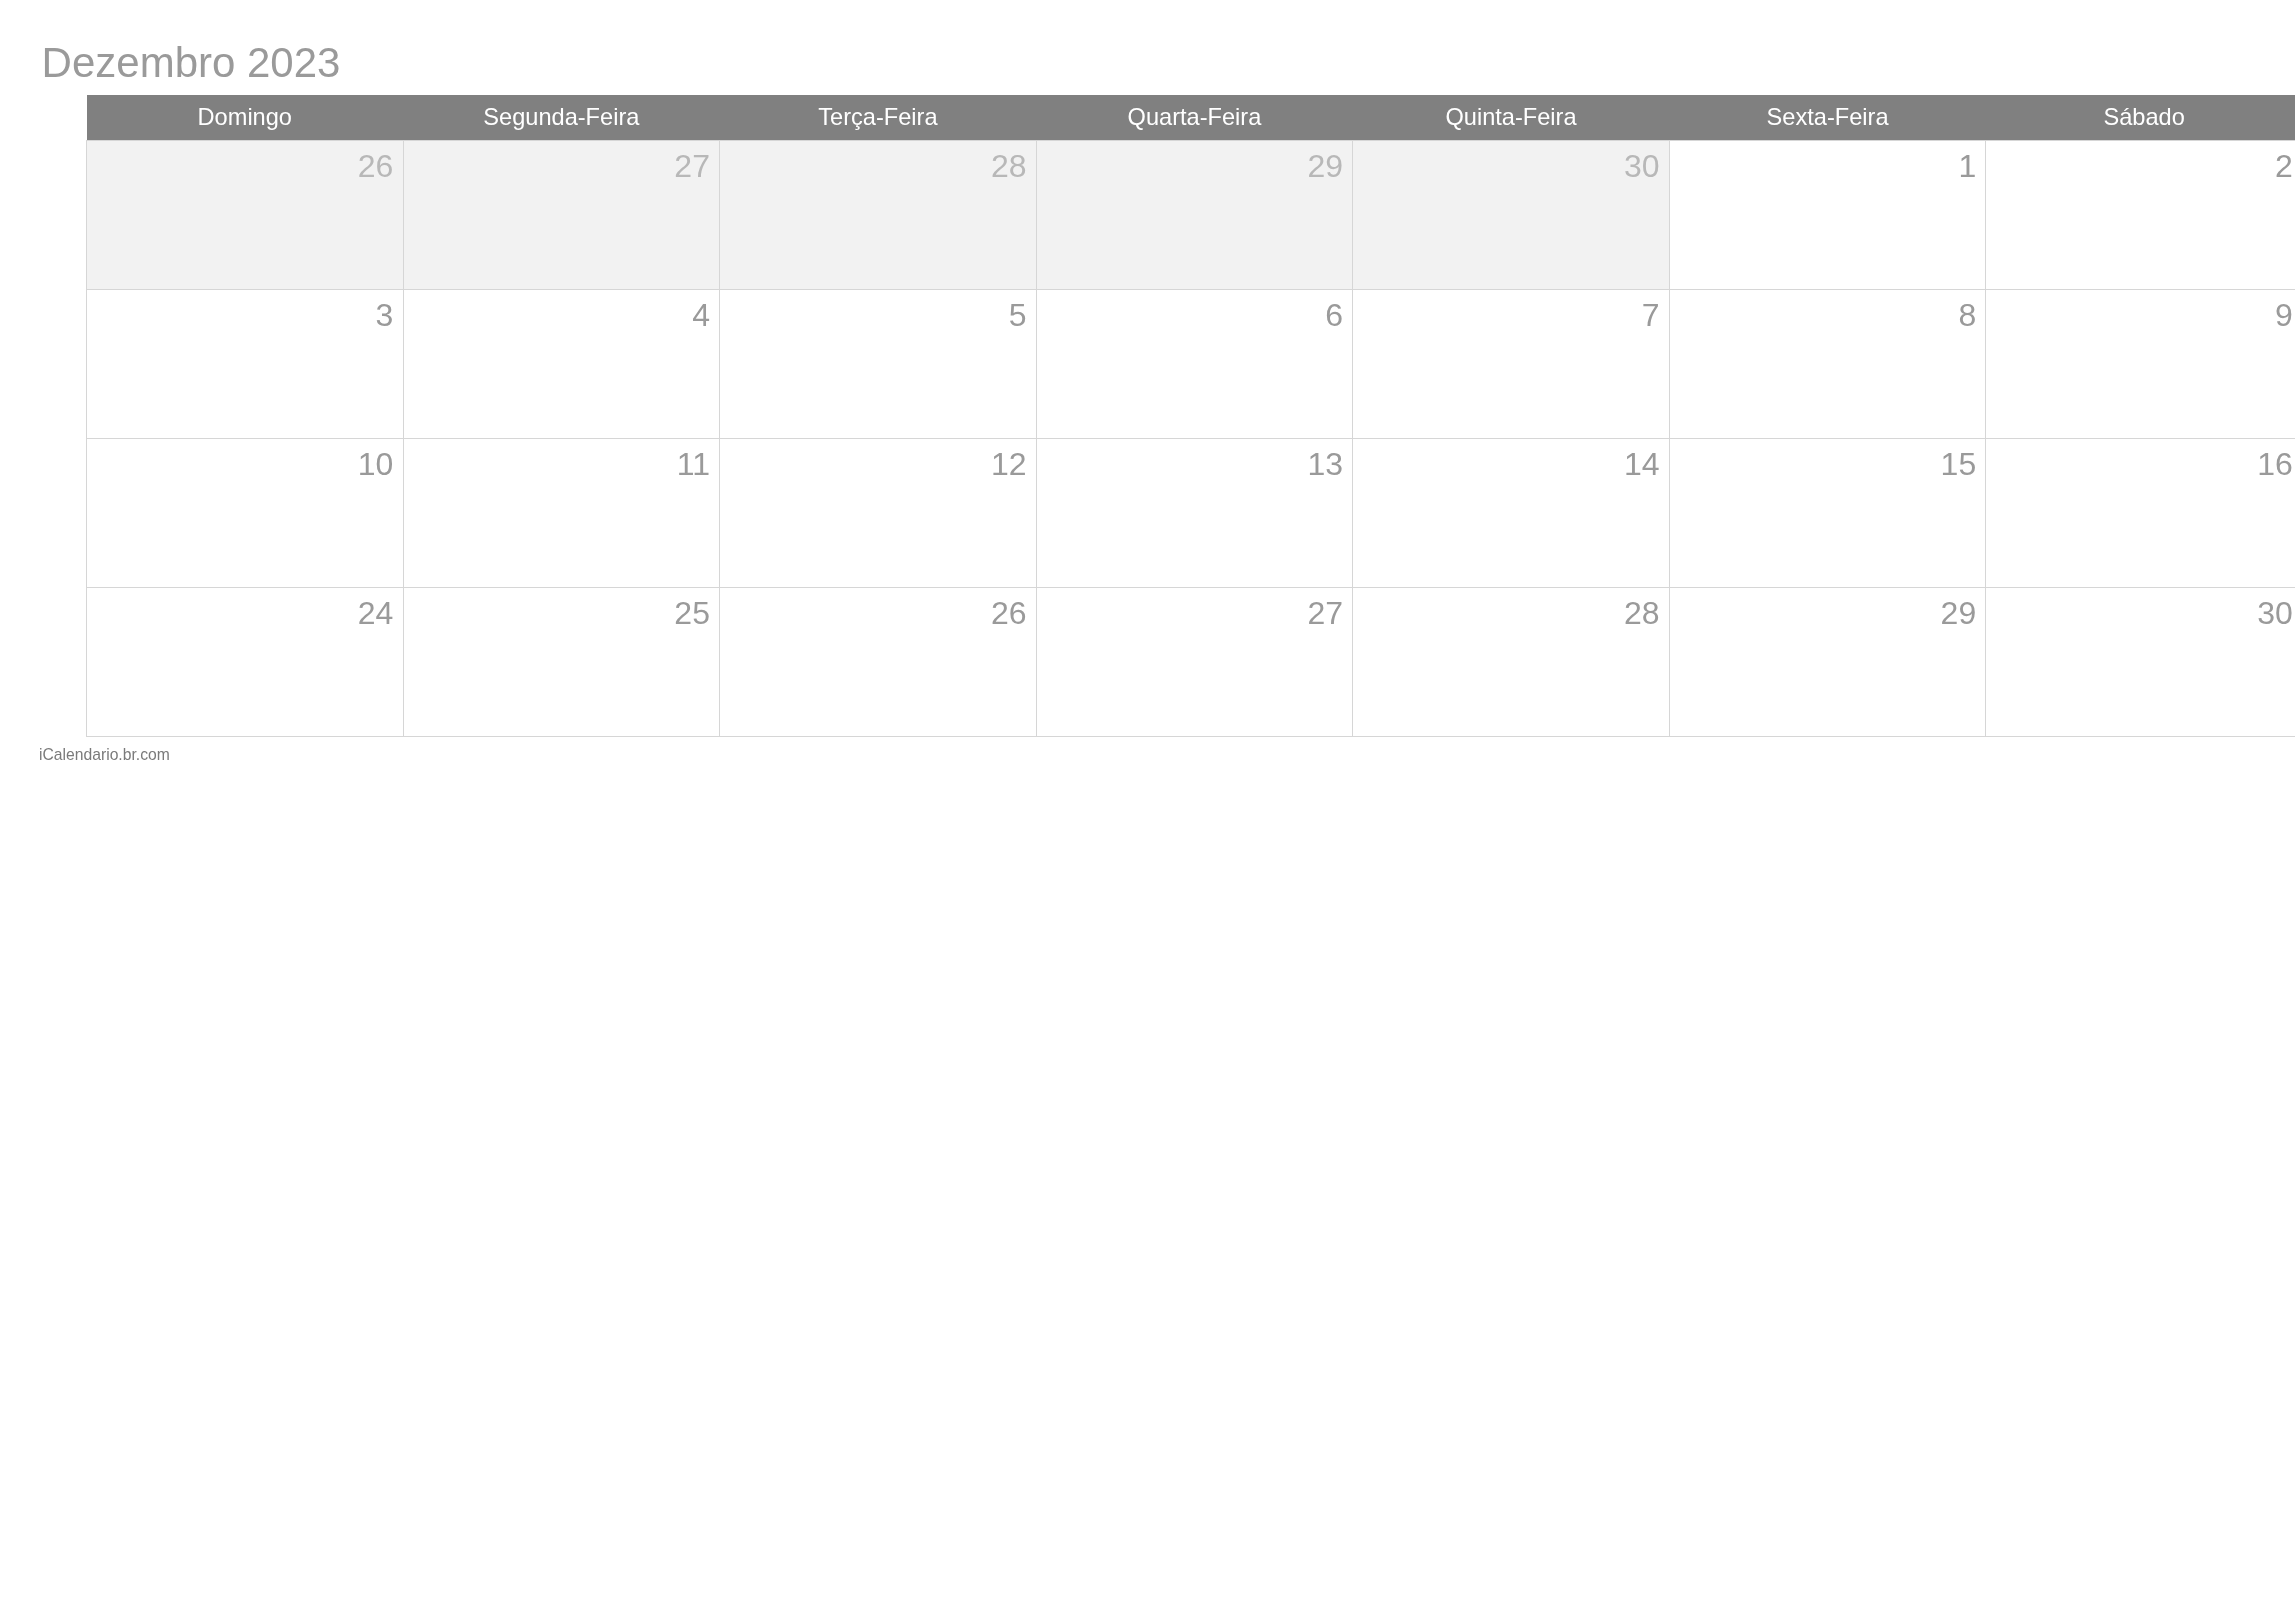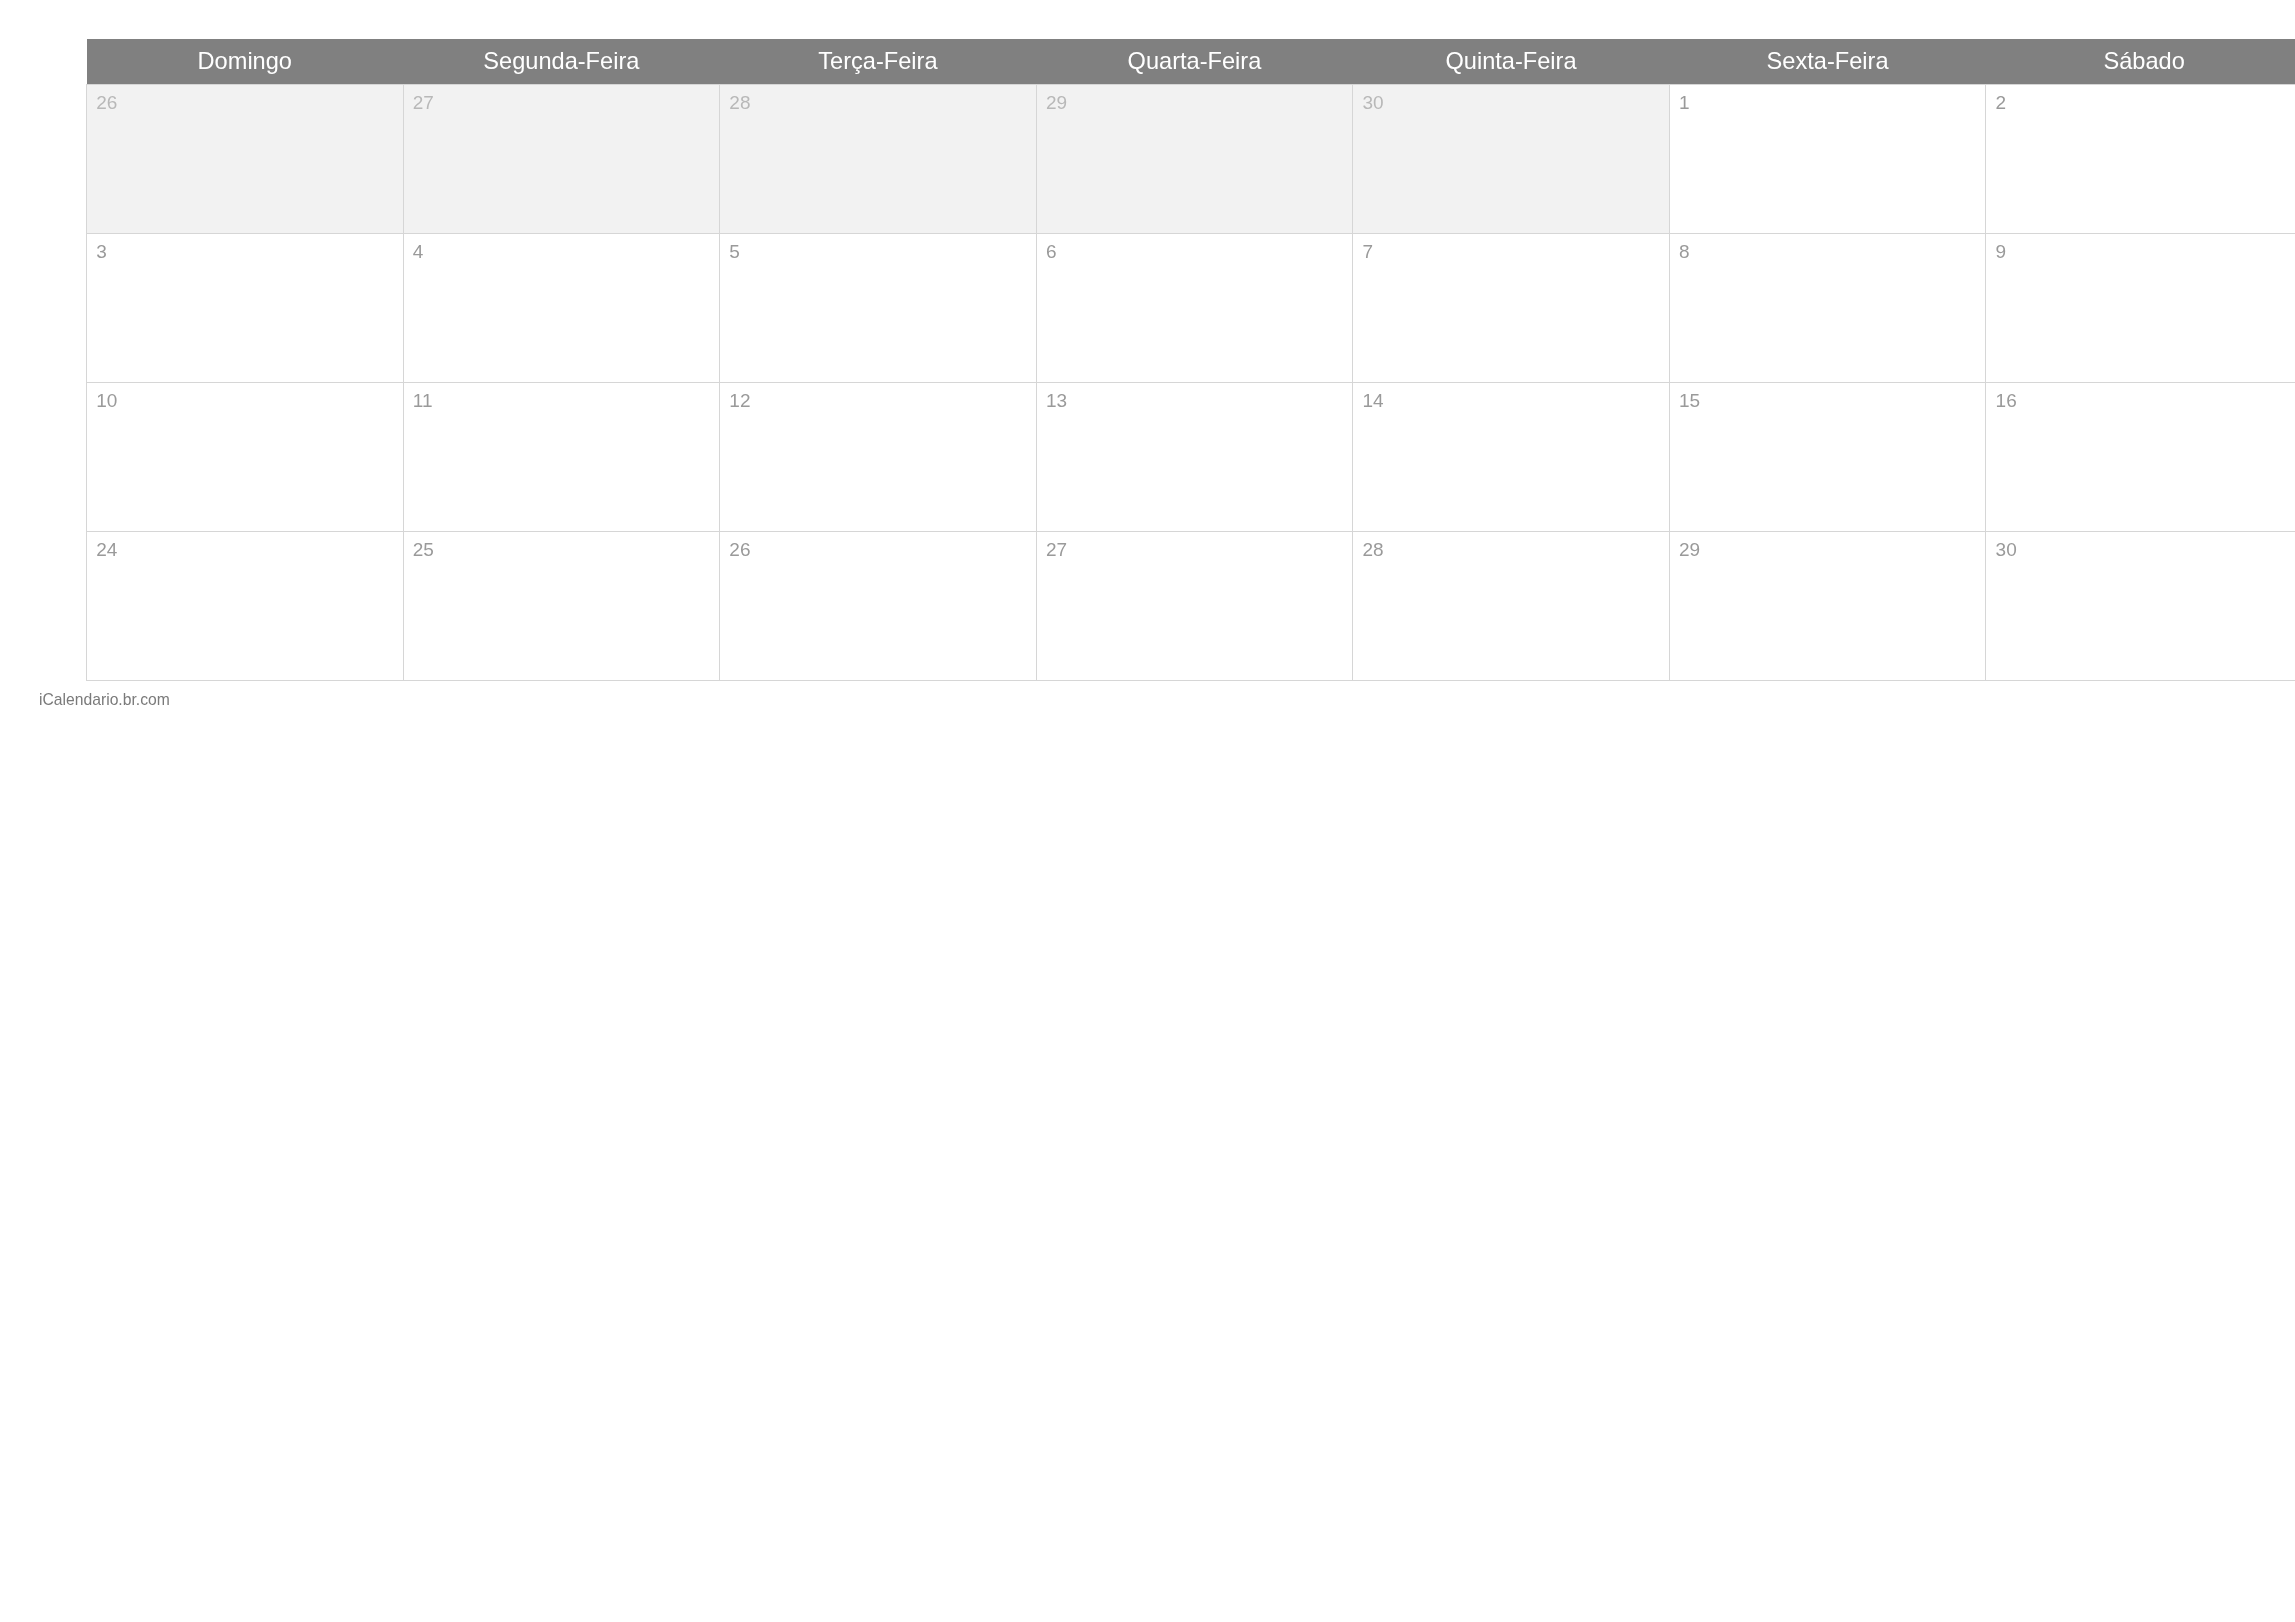--- a/index.html
+++ b/index.html
@@ -35,39 +35,41 @@
       font-size: 23.6px;
       padding: 9.2px 5.2px;
       text-align: center;
       border: none;
     }
     .calendar-table td {
       border: 0.7px solid #d6d6d6;
       height: 149px;
       vertical-align: top;
       padding: 6.5px 9.2px;
-      font-size: 19px;
+      font-size: 32px;
       color: #9a9a9a;
       background: #ffffff;
+      text-align: right;
     }
     .calendar-table td.other-month {
       background: #f2f2f2;
       color: #b8b8b8;
     }
     .footer-credit {
       font-size: 15.7px;
       color: #7a7a7a;
       margin-top: 9.2px;
       padding-right: 2.6px;
     }
   </style>
 </head>
 <body>
 
 <div class="calendar-container">
+  <h1 class="calendar-title">Dezembro 2023</h1>
   <table class="calendar-table">
     <thead>
       <tr class="calendar-header">
         <th>Domingo</th>
         <th>Segunda-Feira</th>
         <th>Terça-Feira</th>
         <th>Quarta-Feira</th>
         <th>Quinta-Feira</th>
         <th>Sexta-Feira</th>
         <th>Sábado</th>

